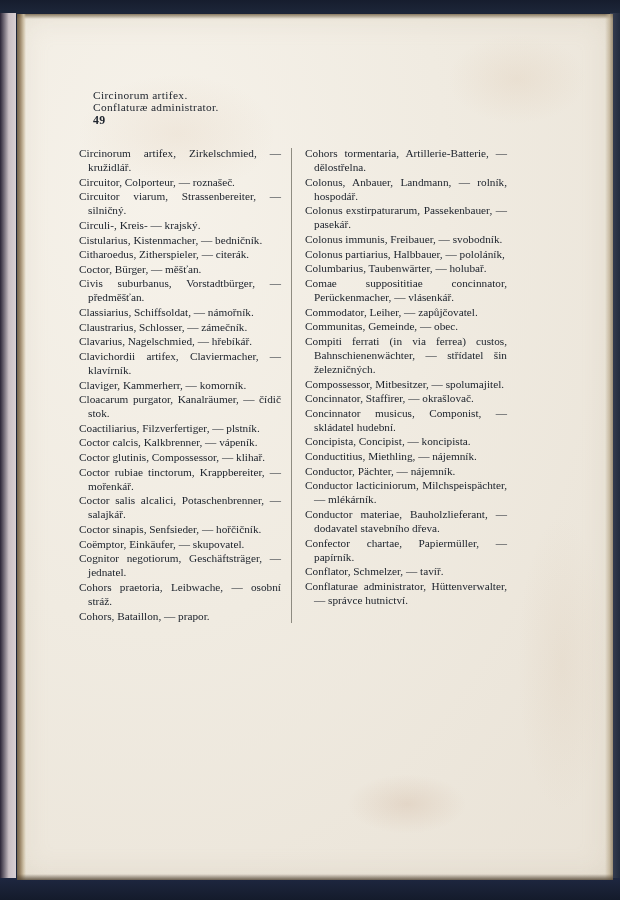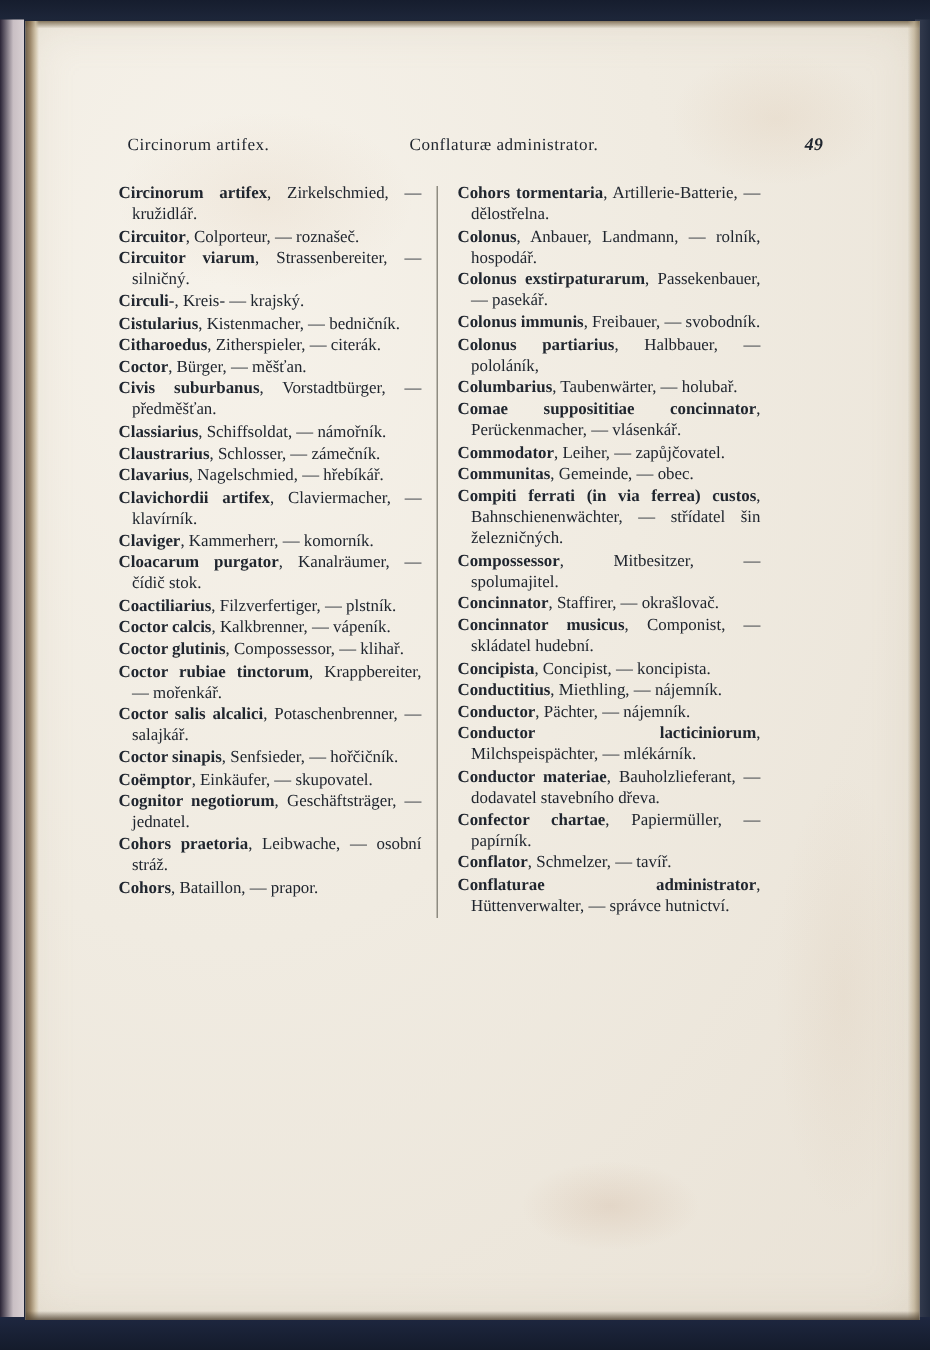--- a/index.html
+++ b/index.html
@@ -112,34 +112,34 @@
     color: #20262f;
   }
 
   .running-head {
     display: flex;
     align-items: baseline;
     font-size: 11.4px;
     letter-spacing: .35px;
     margin-bottom: 18px;
     padding-left: 6px;
+    flex-direction: column;
   }
   .rh-left {
     width: 188px;
     white-space: nowrap;
   }
   .rh-right {
     flex: 1;
     white-space: nowrap;
   }
   .rh-folio {
     font-weight: bold;
     font-size: 11.8px;
     margin-left: 8px;
-    font-style: italic;
   }
 
   .columns {
     display: flex;
     align-items: flex-start;
   }
   .col {
     width: 202px;
     font-size: 11.25px;
     line-height: 14.1px;
@@ -154,21 +154,21 @@
   }
 
   .entry {
     margin: 0 0 0.5px 0;
     padding-left: 9px;
     text-indent: -9px;
     text-align: justify;
     -webkit-hyphens: none;
     hyphens: none;
   }
-  .entry .hw { font-weight: bold; }
+  .entry .hw { font-weight: normal; }
 
   
   #content { text-rendering: optimizeLegibility; }
 </style>
 </head>
 <body>
 
 <div id="scan">
 
   <div class="backdrop-left"></div>

